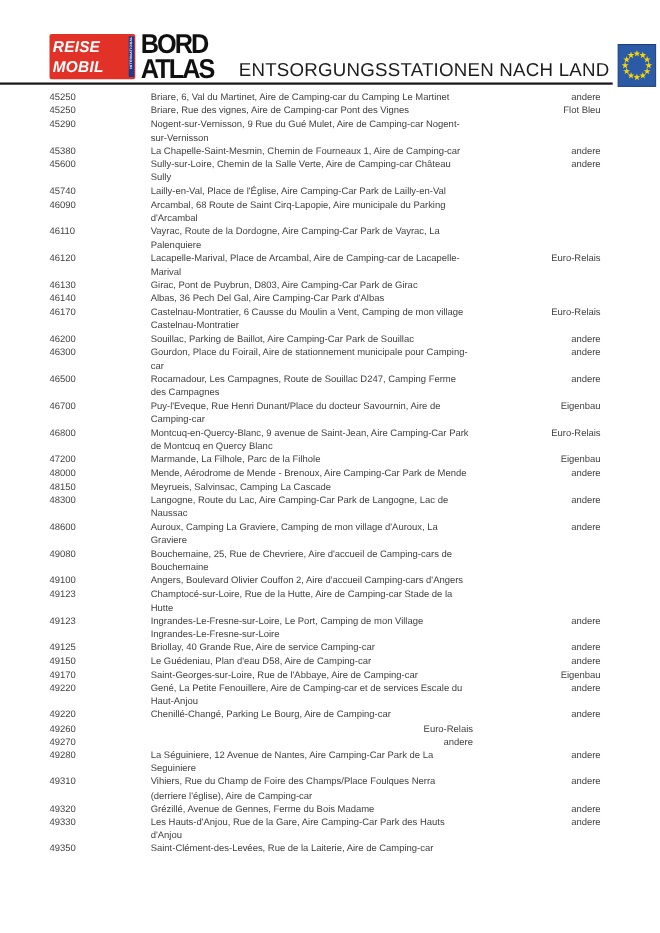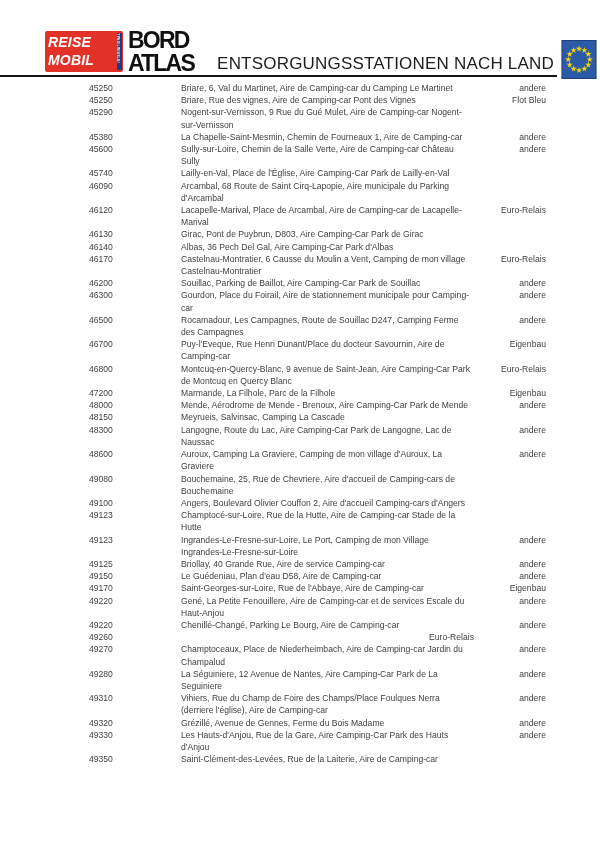--- a/index.html
+++ b/index.html
@@ -40,21 +40,21 @@
     font-size:17px;letter-spacing:.2px;color:#1c1c1c;
     white-space:nowrap;font-weight:400;
   }
   .eu-flag{position:absolute;left:561px;top:40px;width:36px;height:39px;}
   
   .table{
     position:absolute;left:0;top:82px;right:0;
     padding:0 54px 0 45px;
     color:#3f3f3f;font-size:8.6px;line-height:12.2px;
   }
-  .row{display:grid;grid-template-columns:55px 330px 1fr;margin-left:44px;}
+  .row{display:grid;grid-template-columns:55px 330px 1fr;}
   .code{white-space:nowrap;}
   .loc{padding-right:4px;padding-left:37px;}
   .typ{text-align:right;white-space:nowrap;}
 </style>
 </head>
 <body>
 
 <div class="header">
 
   <div class="rm-logo" style="background: rgb(226, 49, 39);">
@@ -125,20 +125,25 @@
       <div class="code">45740</div>
       <div class="loc">Lailly-en-Val, Place de l'Église, Aire Camping-Car Park de Lailly-en-Val</div>
       <div class="typ"></div>
     </div>
     <div class="row">
       <div class="code">46090</div>
       <div class="loc">Arcambal, 68 Route de Saint Cirq-Lapopie, Aire municipale du Parking d'Arcambal</div>
       <div class="typ"></div>
     </div>
     <div class="row">
+      <div class="code">46110</div>
+      <div class="loc">Vayrac, Route de la Dordogne, Aire Camping-Car Park de Vayrac, La Palenquiere</div>
+      <div class="typ"></div>
+    </div>
+    <div class="row">
       <div class="code">46120</div>
       <div class="loc">Lacapelle-Marival, Place de Arcambal, Aire de Camping-car de Lacapelle-Marival</div>
       <div class="typ">Euro-Relais</div>
     </div>
     <div class="row">
       <div class="code">46130</div>
       <div class="loc">Girac, Pont de Puybrun, D803, Aire Camping-Car Park de Girac</div>
       <div class="typ"></div>
     </div>
     <div class="row">
@@ -245,21 +250,20 @@
       <div class="code">49220</div>
       <div class="loc">Chenillé-Changé, Parking Le Bourg, Aire de Camping-car</div>
       <div class="typ">andere</div>
     </div>
     <div class="row">
       <div class="code">49260</div>
       <div class="typ">Euro-Relais</div>
     </div>
     <div class="row">
       <div class="code">49270</div>
-      <div class="loc">Champtoceaux, Place de Niederheimbach, Aire de Camping-car Jardin du Champalud</div>
       <div class="typ">andere</div>
     </div>
     <div class="row">
       <div class="code">49280</div>
       <div class="loc">La Séguiniere, 12 Avenue de Nantes, Aire Camping-Car Park de La Seguiniere</div>
       <div class="typ">andere</div>
     </div>
     <div class="row">
       <div class="code">49310</div>
       <div class="loc">Vihiers, Rue du Champ de Foire des Champs/Place Foulques Nerra (derriere l'église), Aire de Camping-car</div>

